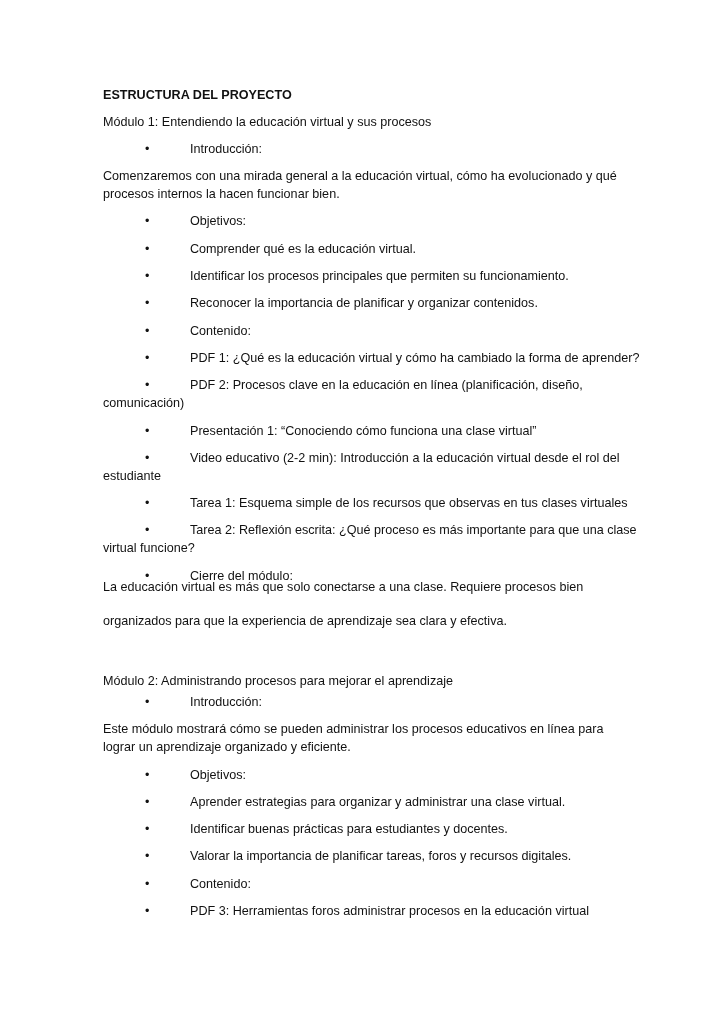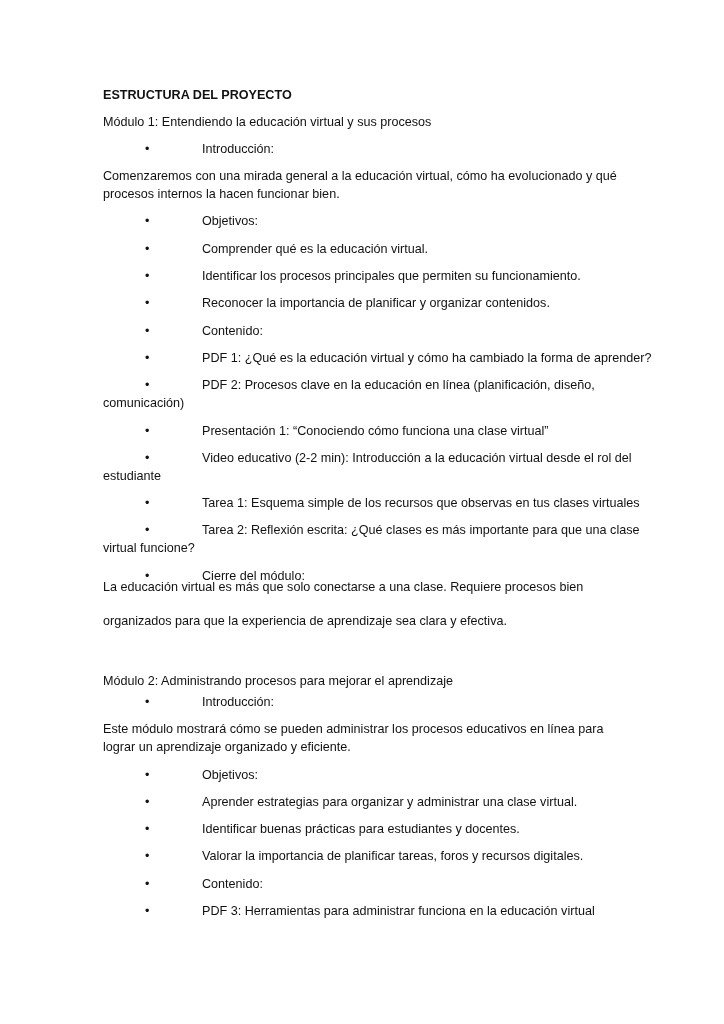--- a/index.html
+++ b/index.html
@@ -2,21 +2,21 @@
 <html><head>
 <meta charset="utf-8">
 <style>
   html, body { margin: 0; padding: 0; background: #ffffff; }
   body { width: 724px; height: 1024px; position: relative; overflow: hidden;
          font-family: "Liberation Sans", "DejaVu Sans", sans-serif; color: #111; font-size: 12.6px; }
   .page { position: absolute; left: 0; top: 0; width: 724px; height: 1024px; }
   .line { position: absolute; left: 103px; white-space: nowrap; line-height: 18px; }
   .title { font-weight: bold; }
   .bullet-dot { position: absolute; left: 145px; line-height: 18px; }
-  .bullet-text { position: absolute; left: 202px; white-space: nowrap; line-height: 18px; }
+  .bullet-text { position: absolute; left: 190px; white-space: nowrap; line-height: 18px; }
 </style>
 </head>
 <body>
 
 <div class="page">
 
   <div class="line title" style="top:86px">ESTRUCTURA DEL PROYECTO</div>
 
   <div class="line" style="top:113px">Módulo 1: Entendiendo la educación virtual y sus procesos</div>
 
@@ -66,21 +66,21 @@
     <span class="bullet-dot" style="top:449px">•</span>
     <span class="bullet-text" style="top:449px">Video educativo (2-2 min): Introducción a la educación virtual desde el rol del</span>
     <span class="line" style="top:467px">estudiante</span>
   </div>
   <div>
     <span class="bullet-dot" style="top:494px">•</span>
     <span class="bullet-text" style="top:494px">Tarea 1: Esquema simple de los recursos que observas en tus clases virtuales</span>
   </div>
   <div>
     <span class="bullet-dot" style="top:521px">•</span>
-    <span class="bullet-text" style="top:521px">Tarea 2: Reflexión escrita: ¿Qué clases es más importante para que una clase</span>
+    <span class="bullet-text" style="top:521px">Tarea 2: Reflexión escrita: ¿Qué proceso es más importante para que una clase</span>
     <span class="line" style="top:539px">virtual funcione?</span>
   </div>
 
   <div>
     <span class="bullet-dot" style="top:567px">•</span>
     <span class="bullet-text" style="top:567px">Cierre del módulo:</span>
   </div>
   <div class="line" style="top:578px">La educación virtual es más que solo conectarse a una clase. Requiere procesos bien</div>
   <div class="line" style="top:612px">organizados para que la experiencia de aprendizaje sea clara y efectiva.</div>
 
@@ -109,16 +109,16 @@
     <span class="bullet-dot" style="top:847px">•</span>
     <span class="bullet-text" style="top:847px">Valorar la importancia de planificar tareas, foros y recursos digitales.</span>
   </div>
 
   <div>
     <span class="bullet-dot" style="top:875px">•</span>
     <span class="bullet-text" style="top:875px">Contenido:</span>
   </div>
   <div>
     <span class="bullet-dot" style="top:902px">•</span>
-    <span class="bullet-text" style="top:902px">PDF 3: Herramientas para administrar funciona en la educación virtual</span>
+    <span class="bullet-text" style="top:902px">PDF 3: Herramientas foros administrar procesos en la educación virtual</span>
   </div>
 
 </div>
 
 </body></html>

